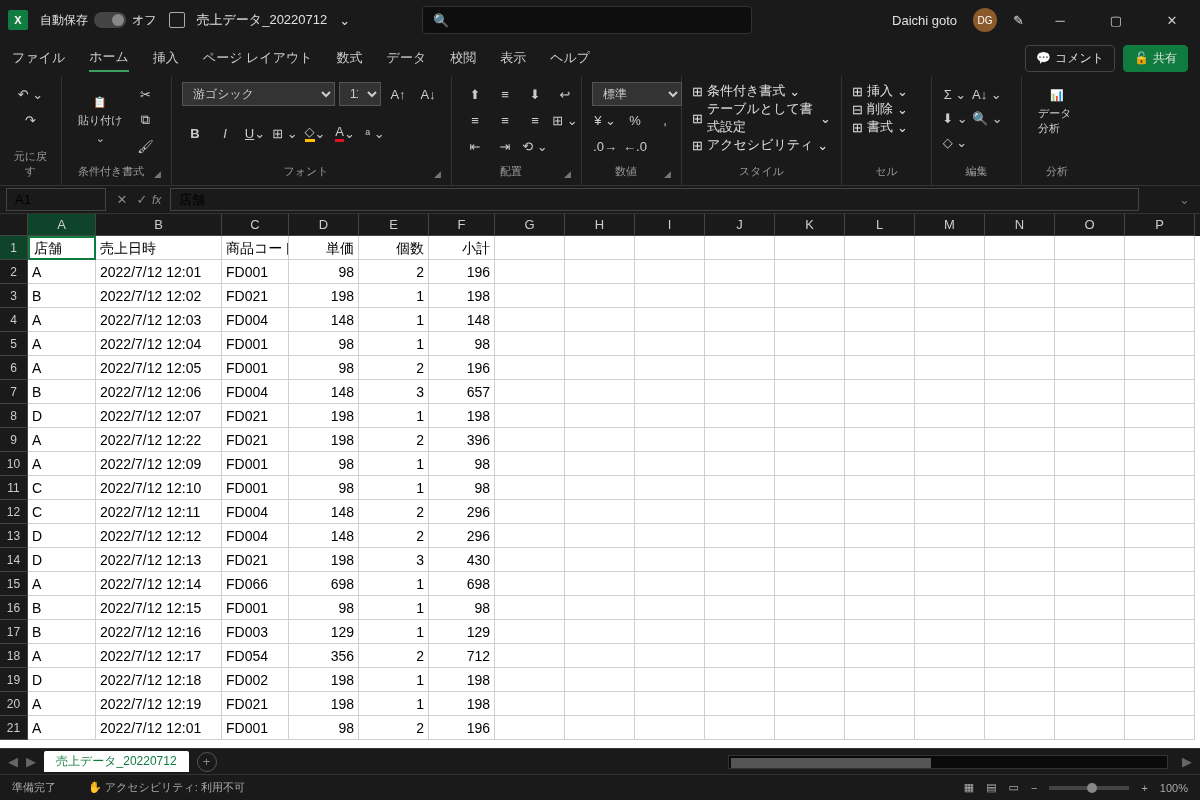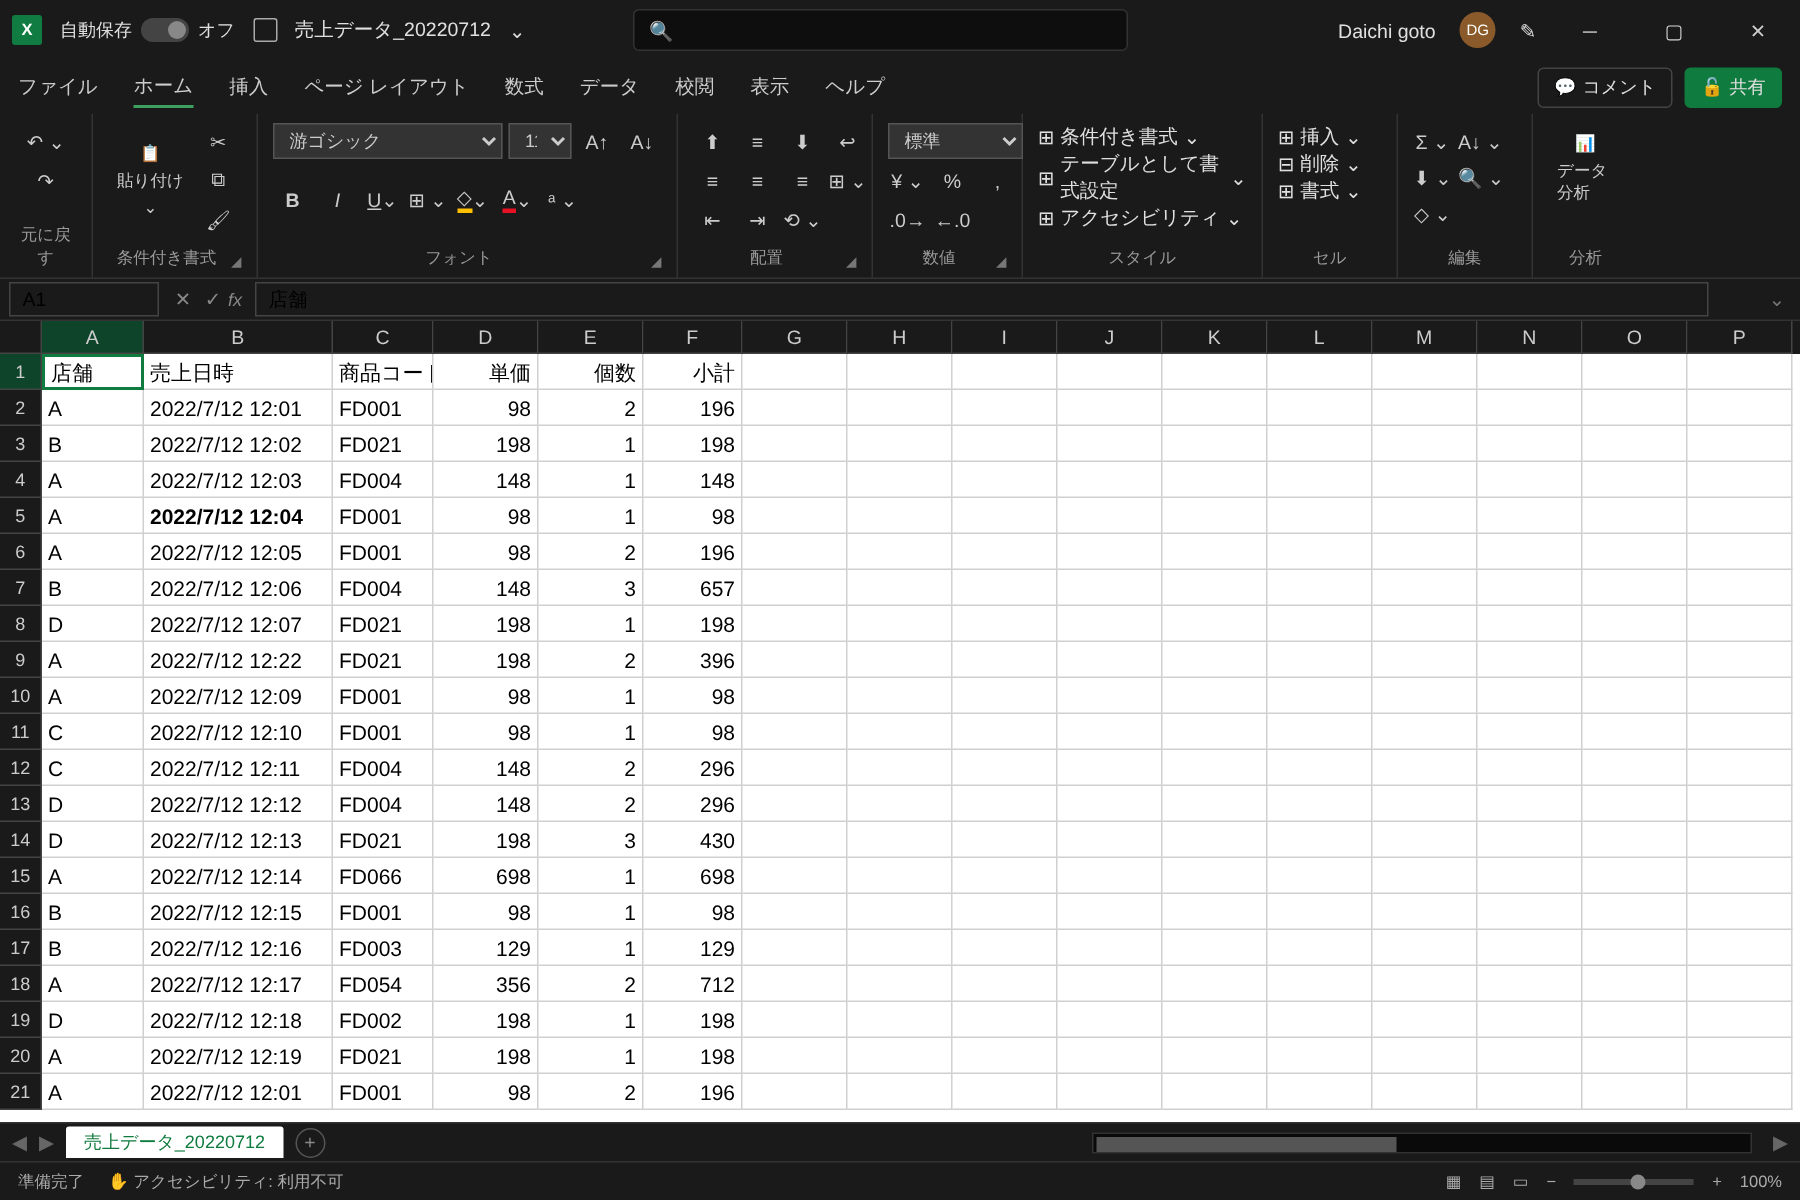--- a/index.html
+++ b/index.html
@@ -47,21 +47,21 @@
 .cells{flex:1;display:flex;flex-direction:column}
 .row{display:flex;height:24px}
 .cell{border-right:1px solid #d0d0d0;border-bottom:1px solid #d0d0d0;padding:0 4px;font-size:14px;line-height:24px;overflow:hidden;white-space:nowrap}
 .cell.sel{border:2px solid #0f7b3e;line-height:20px}
 .r{text-align:right}
 .sheettabs{height:26px;background:#1a1a1a;display:flex;align-items:center;padding:0 8px;gap:8px;border-top:1px solid #333}
 .sheettab{background:#fff;color:#0f7b3e;padding:2px 12px;font-size:12px;border-radius:2px 2px 0 0}
 .addsheet{width:20px;height:20px;border:1px solid #555;border-radius:50%;display:flex;align-items:center;justify-content:center;color:#888}
 .hscroll{margin-left:auto;width:440px;height:14px;background:#0a0a0a;border:1px solid #333;position:relative}
 .hscroll::after{content:"";position:absolute;left:2px;top:2px;width:200px;height:10px;background:#555}
-.status{height:26px;background:#1a1a1a;display:flex;align-items:center;padding:0 12px;gap:16px;font-size:11px;color:#aaa;border-top:1px solid #333}
+.status{height:26px;background:#1a1a1a;display:flex;align-items:center;padding:0 12px;gap:32px;font-size:11px;color:#aaa;border-top:1px solid #333}
 .status-right{margin-left:auto;display:flex;align-items:center;gap:12px}
 .zoom-slider{width:80px;height:4px;background:#444;position:relative}
 .zoom-slider::after{content:"";position:absolute;left:38px;top:-3px;width:10px;height:10px;background:#888;border-radius:50%}
 </style>
 </head>
 <body>
 
 <div class="titlebar">
   <div class="app-icon">X</div>
   <div class="autosave">
@@ -340,21 +340,21 @@
           <div class="cell" style="width: 70px;"></div>
           <div class="cell" style="width: 70px;"></div>
           <div class="cell" style="width: 70px;"></div>
           <div class="cell" style="width: 70px;"></div>
           <div class="cell" style="width: 70px;"></div>
           <div class="cell" style="width: 70px;"></div>
           <div class="cell" style="width: 70px;"></div>
         </div>
         <div class="row">
           <div class="cell" style="width: 68px;">A</div>
-          <div class="cell" style="width: 126px; font-weight: bold;">2022/7/12 12:04</div>
+          <div class="cell" style="width: 126px;">2022/7/12 12:04</div>
           <div class="cell" style="width: 67px;">FD001</div>
           <div class="cell r" style="width: 70px;">98</div>
           <div class="cell r" style="width: 70px;">1</div>
           <div class="cell r" style="width: 66px;">98</div>
           <div class="cell" style="width: 70px;"></div>
           <div class="cell" style="width: 70px;"></div>
           <div class="cell" style="width: 70px;"></div>
           <div class="cell" style="width: 70px;"></div>
           <div class="cell" style="width: 70px;"></div>
           <div class="cell" style="width: 70px;"></div>

